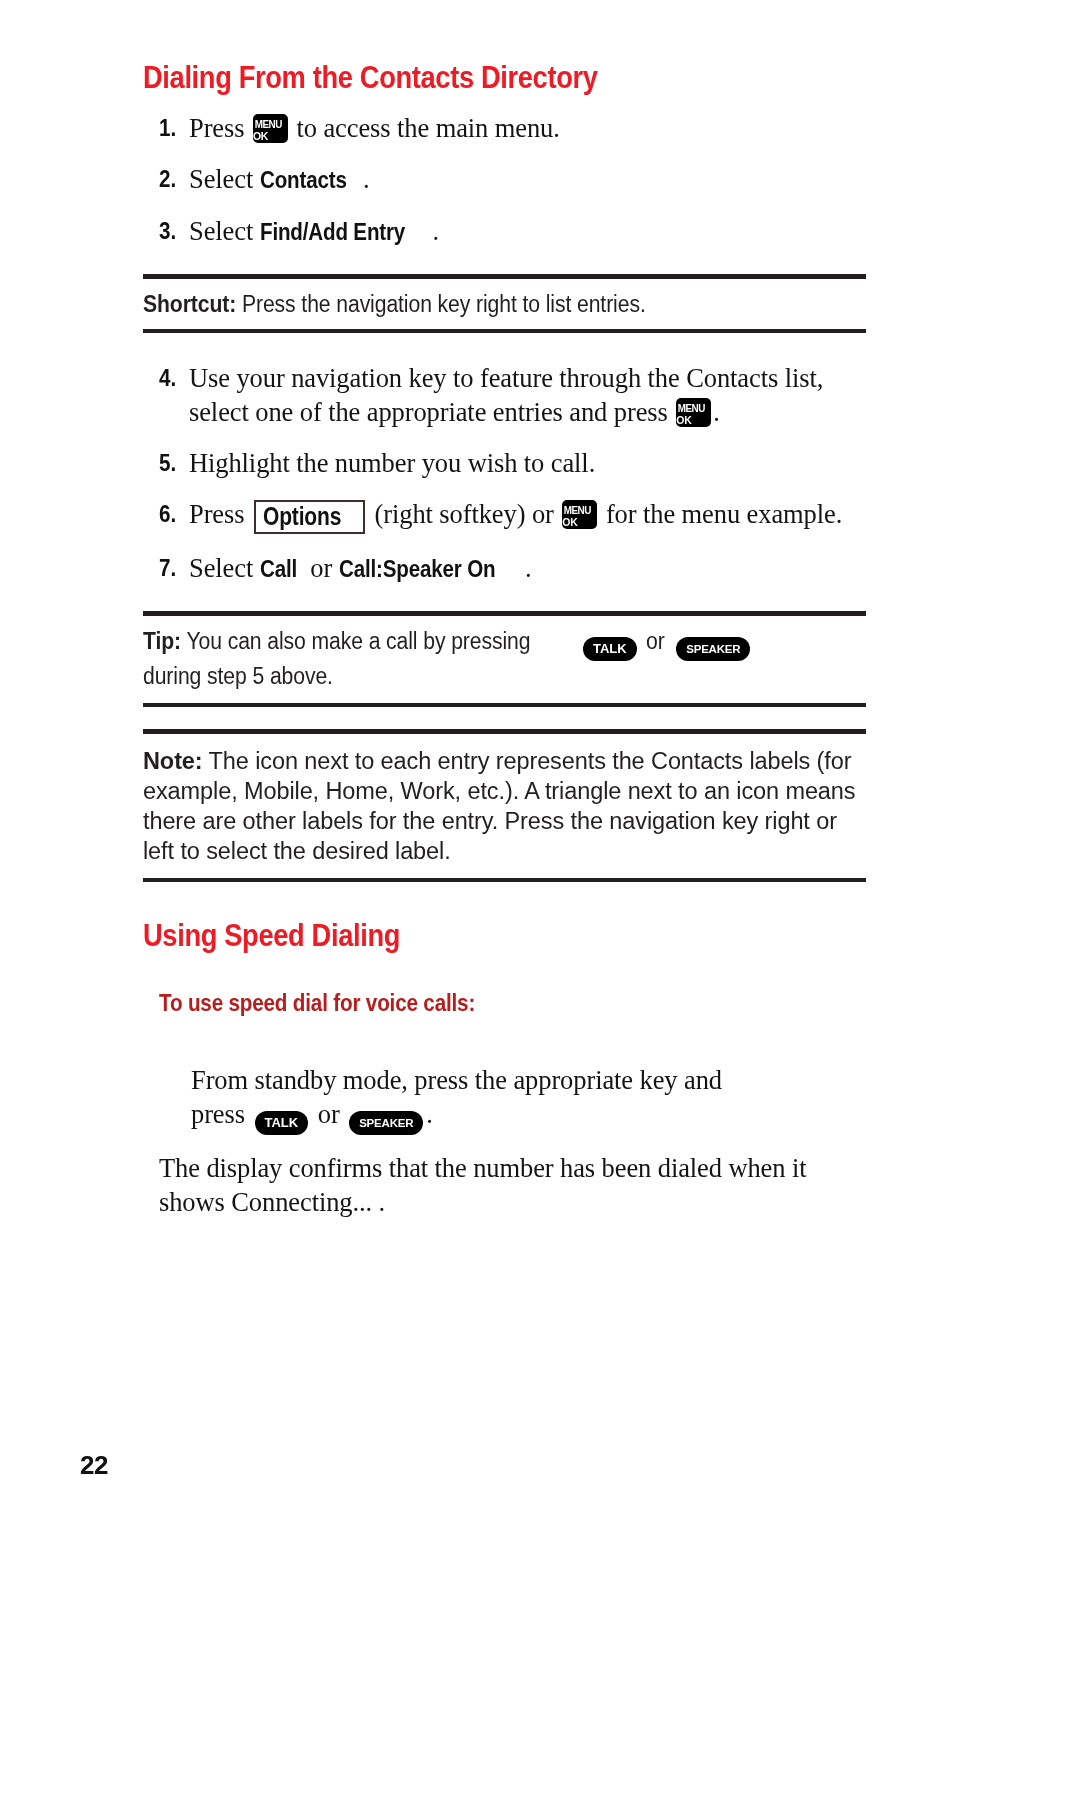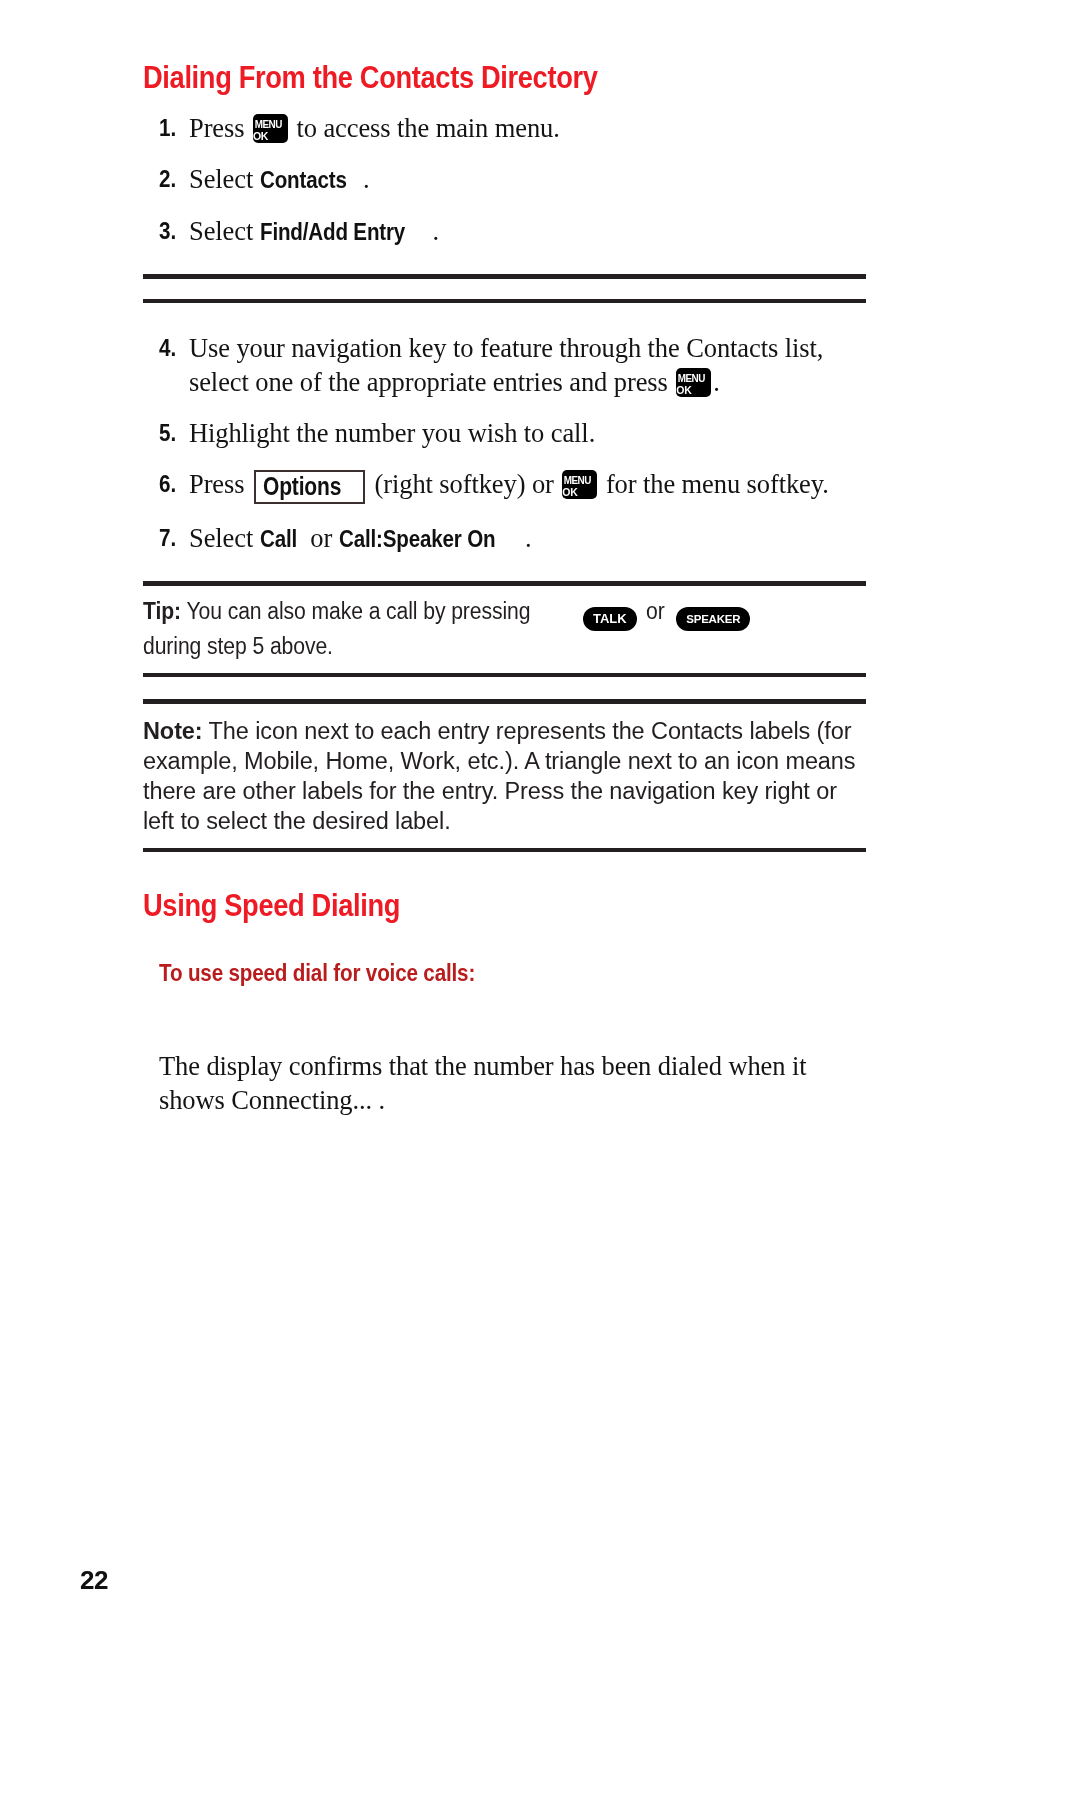--- a/index.html
+++ b/index.html
@@ -229,21 +229,21 @@
     left: 0;
     right: 0;
     top: 52%;
     border-top: 2px solid #141414;
   }
 
   
   .page-number {
     position: absolute;
     left: 80px;
-    top: 1565px;
+    top: 1450px;
     font-family: "Liberation Sans Narrow", "Liberation Sans", sans-serif;
     font-weight: bold;
     font-size: 26px;
     color: #111;
     letter-spacing: -0.5px;
   }
 </style>
 </head>
 <body>
 
@@ -269,20 +269,24 @@
 
     <div class="step">
       <div class="num">3.</div>
       <div class="body"><span>Select</span> <span class="cond">Find/Add Entry</span><span>.</span></div>
     </div>
 
     <div class="gap-m"></div>
 
     <hr class="rule">
     <div style="height:10px"></div>
+    <div class="callout">
+      <span class="sq"><b>Shortcut:</b>
+      <span>Press the navigation key right to list entries.</span></span>
+    </div>
     <div style="height:10px"></div>
     <hr class="rule thin">
 
     <div class="gap-l"></div>
 
     <div class="step">
       <div class="num">4.</div>
       <div class="body"><span>Use your navigation key to feature through the Contacts list,</span>
         <span>select one of the appropriate entries and press</span> <span class="key-menuok"><span class="l1">MENU</span><span class="l2">OK</span></span><span>.</span></div>
     </div>
@@ -291,21 +295,21 @@
 
     <div class="step">
       <div class="num">5.</div>
       <div class="body">Highlight the number you wish to call.</div>
     </div>
 
     <div class="gap-s"></div>
 
     <div class="step">
       <div class="num">6.</div>
-      <div class="body"><span>Press</span> <span class="softkey-box"><span class="cond">Options</span></span> <span>(right softkey) or</span> <span class="key-menuok"><span class="l1">MENU</span><span class="l2">OK</span></span> <span>for the menu softkey.</span></div>
+      <div class="body"><span>Press</span> <span class="softkey-box"><span class="cond">Options</span></span> <span>(right softkey) or</span> <span class="key-menuok"><span class="l1">MENU</span><span class="l2">OK</span></span> <span>for the menu example.</span></div>
     </div>
 
     <div class="gap-s"></div>
 
     <div class="step">
       <div class="num">7.</div>
       <div class="body"><span>Select</span> <span class="cond">Call</span> <span>or</span> <span class="cond">Call:Speaker On</span><span>.</span></div>
     </div>
 
     <div class="gap-m"></div>
@@ -344,20 +348,25 @@
     <div class="subhead"><span>To use speed dial for voice calls:</span></div>
 
     <div style="height:14px"></div>
 
 
     <div style="height:16px"></div>
 
 
     <div style="height:16px"></div>
 
+    <p class="para indent2"><span>From standby mode, press the appropriate key and</span><br>
+      <span>press</span>
+      <span class="key-pill">TALK</span>
+      <span>or</span>
+      <span class="key-pill small-label">SPEAKER</span><span>.</span></p>
 
     <div style="height:16px"></div>
 
     <p class="para">The display confirms that the number has been dialed when it shows  Connecting... .</p>
 
   </div>
 
   <div class="page-number">22</div>
 
 </div>

